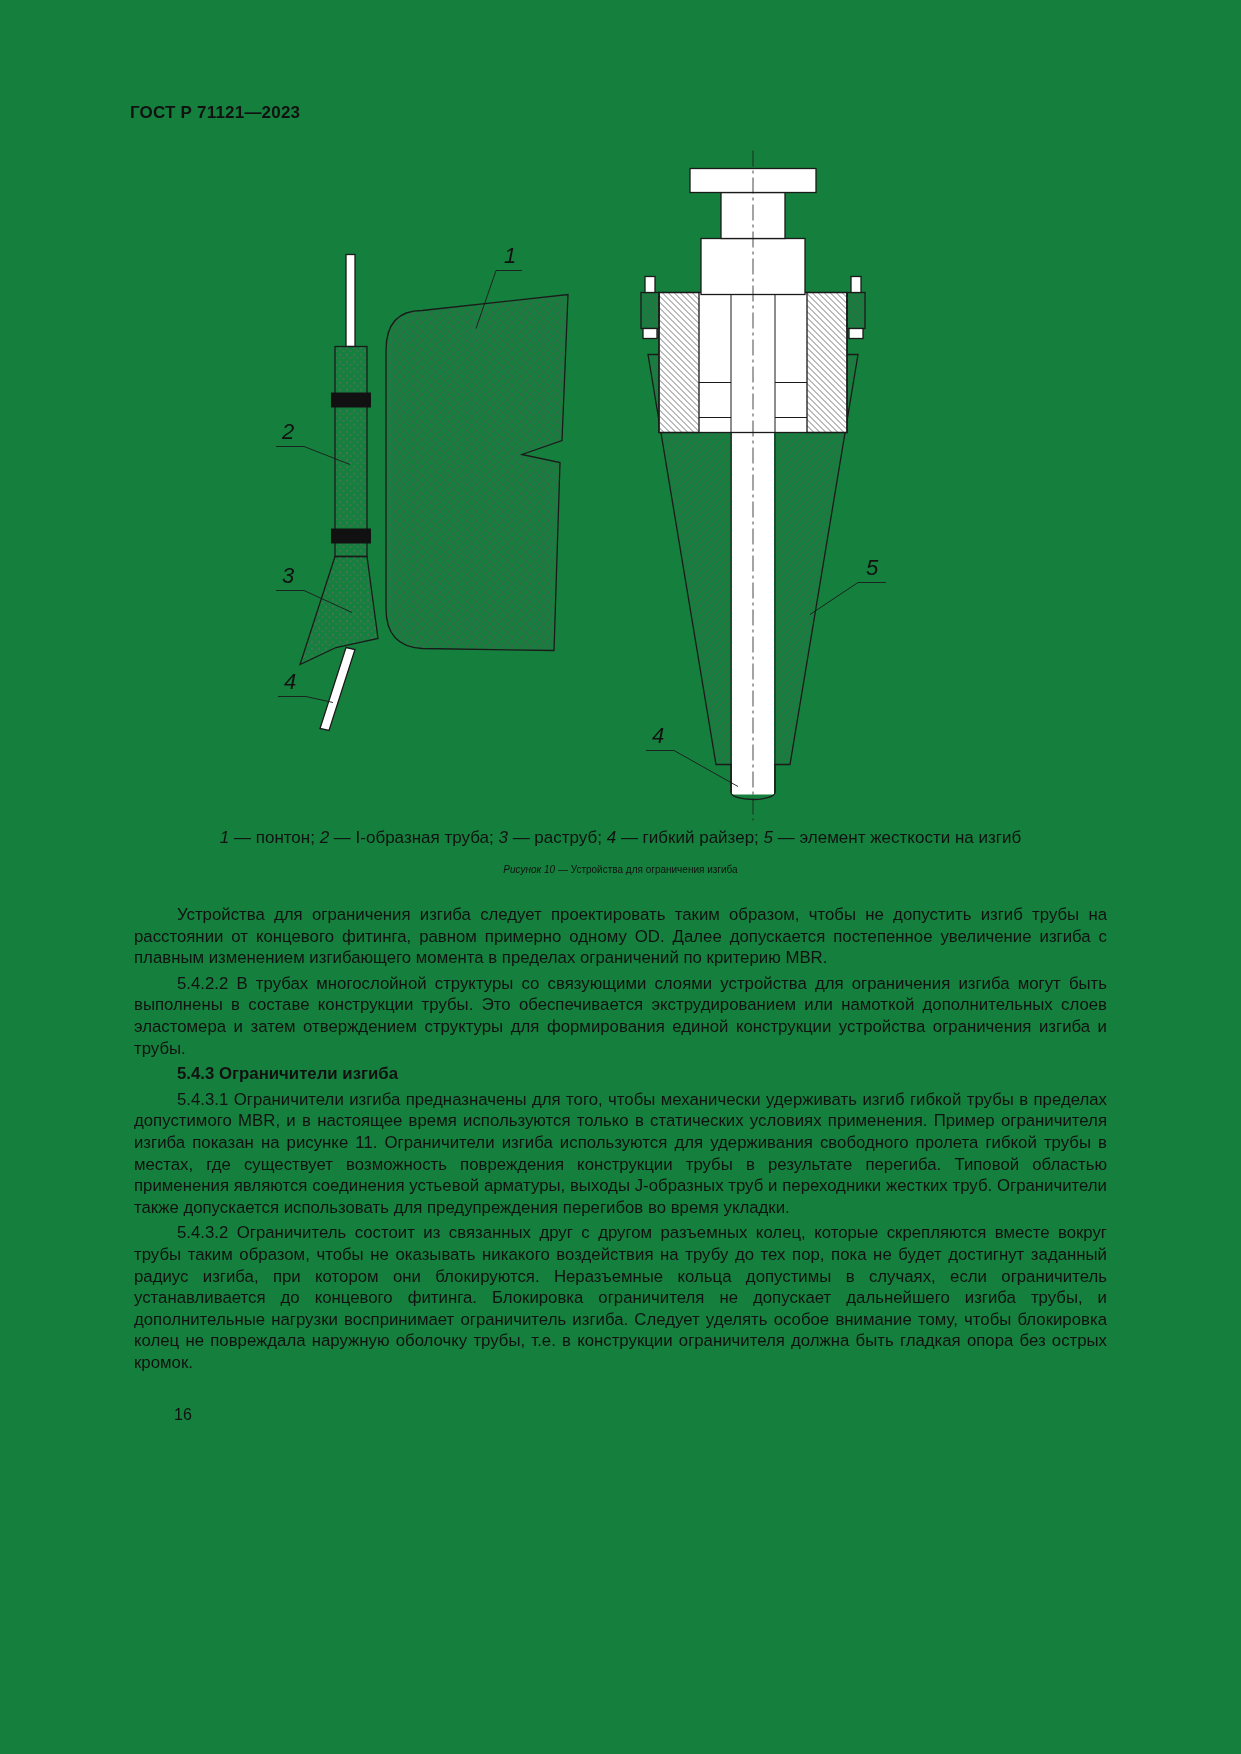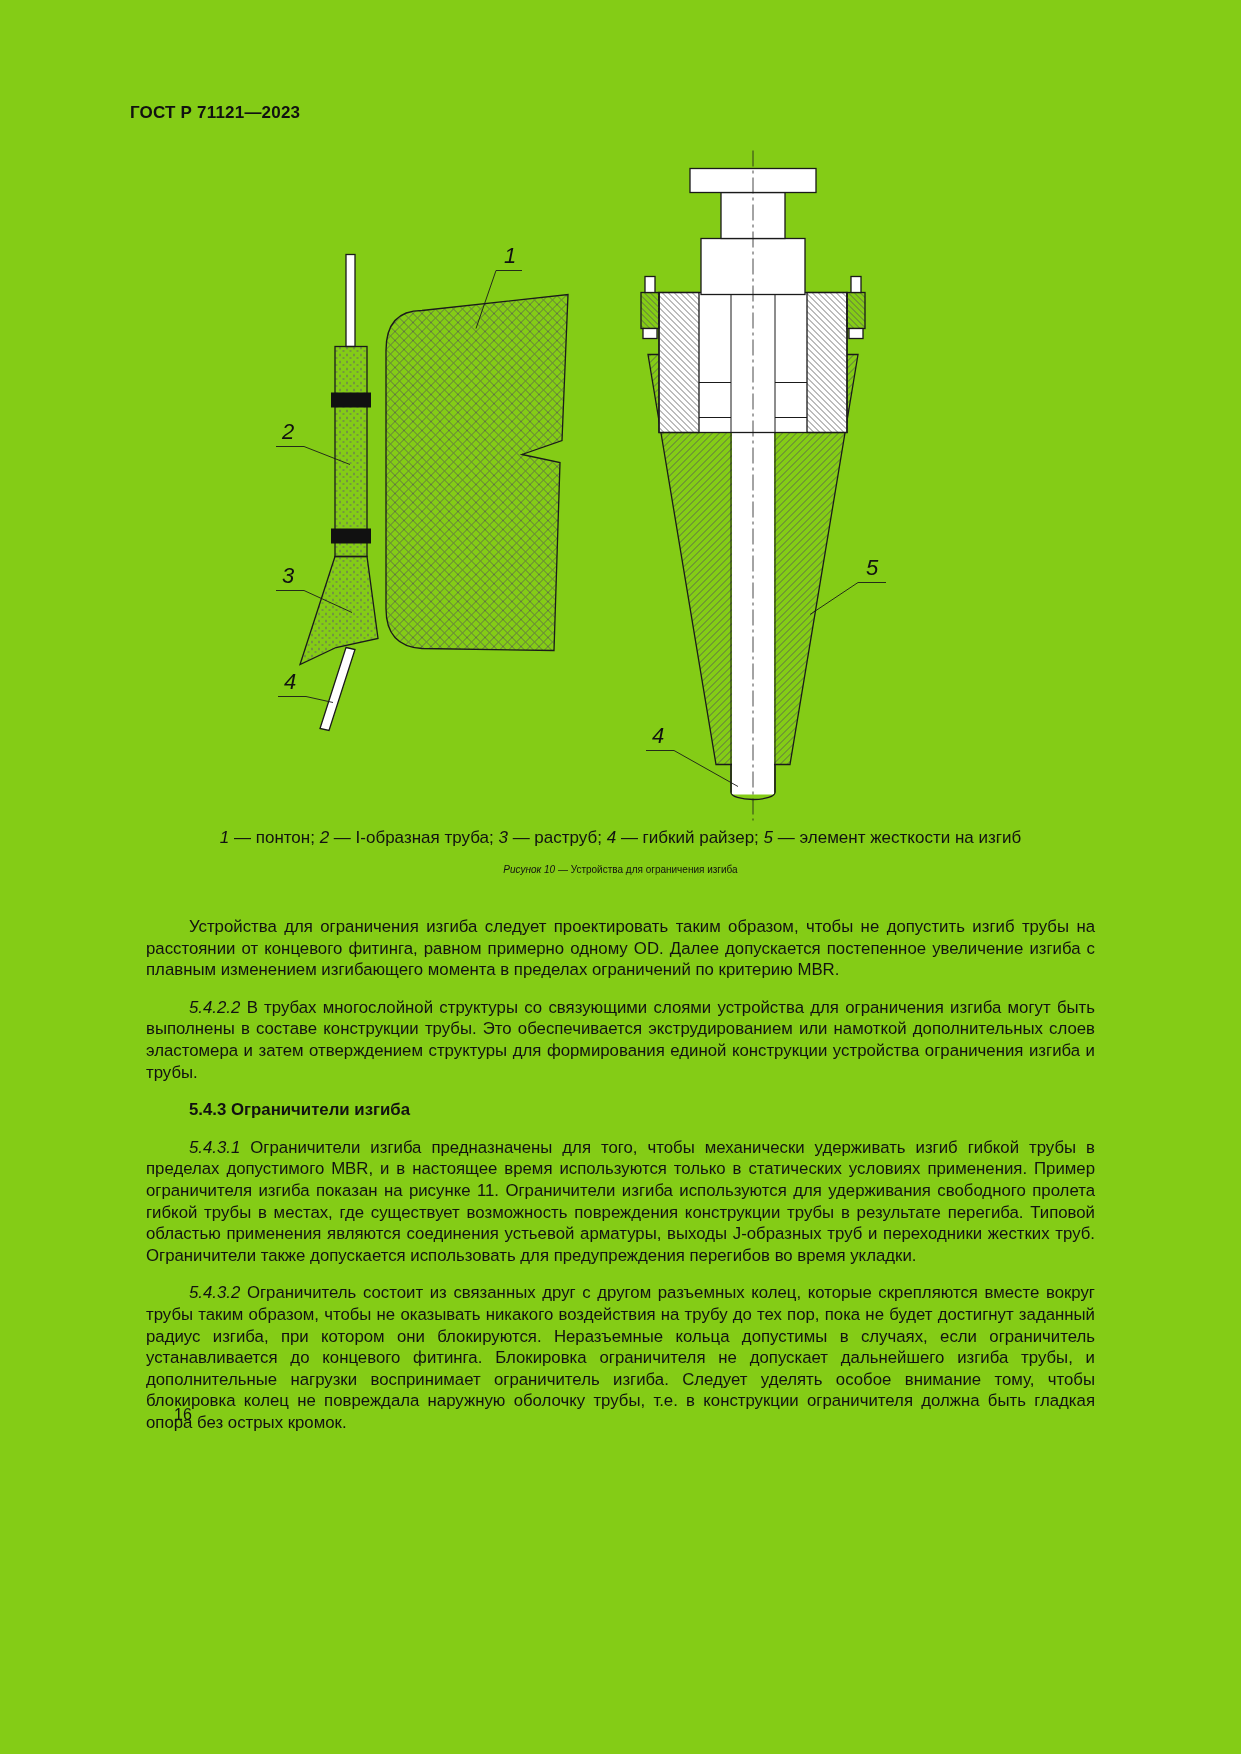--- a/index.html
+++ b/index.html
@@ -1,20 +1,20 @@
 <!DOCTYPE html>
 <html><head>
 <meta charset="utf-8">
 <style>
   html, body { margin: 0; padding: 0; background: #ffffff; }
   .page {
     position: relative;
     width: 1241px;
     height: 1754px;
-    background: #84cc16;
+    background: #15803d;
     font-family: "Liberation Sans", sans-serif;
     color: #111111;
     overflow: hidden;
   }
   .doc-number {
     position: absolute;
     left: 130px;
     top: 103px;
     font-size: 17px;
     font-weight: bold;
@@ -55,22 +55,22 @@
   .caption .it { font-style: italic; }
   .body-text {
     position: absolute;
     left: 130px;
     top: 900px;
     width: 981px;
     font-size: 16.8px;
     line-height: 21.6px;
     text-align: justify;
   }
-  .body-text p { margin: 16px; text-indent: 43px; }
-  .pnum { font-style: italic; }
+  .body-text p { margin: 4px; text-indent: 43px; }
+  .pnum { }
   .heading { font-weight: bold; }
   .heading .pnum { font-style: normal; font-weight: bold; }
   .page-number {
     position: absolute;
     left: 130px;
     top: 1406px;
     font-size: 16px;
     margin-left: 44px;
   }
 </style>

